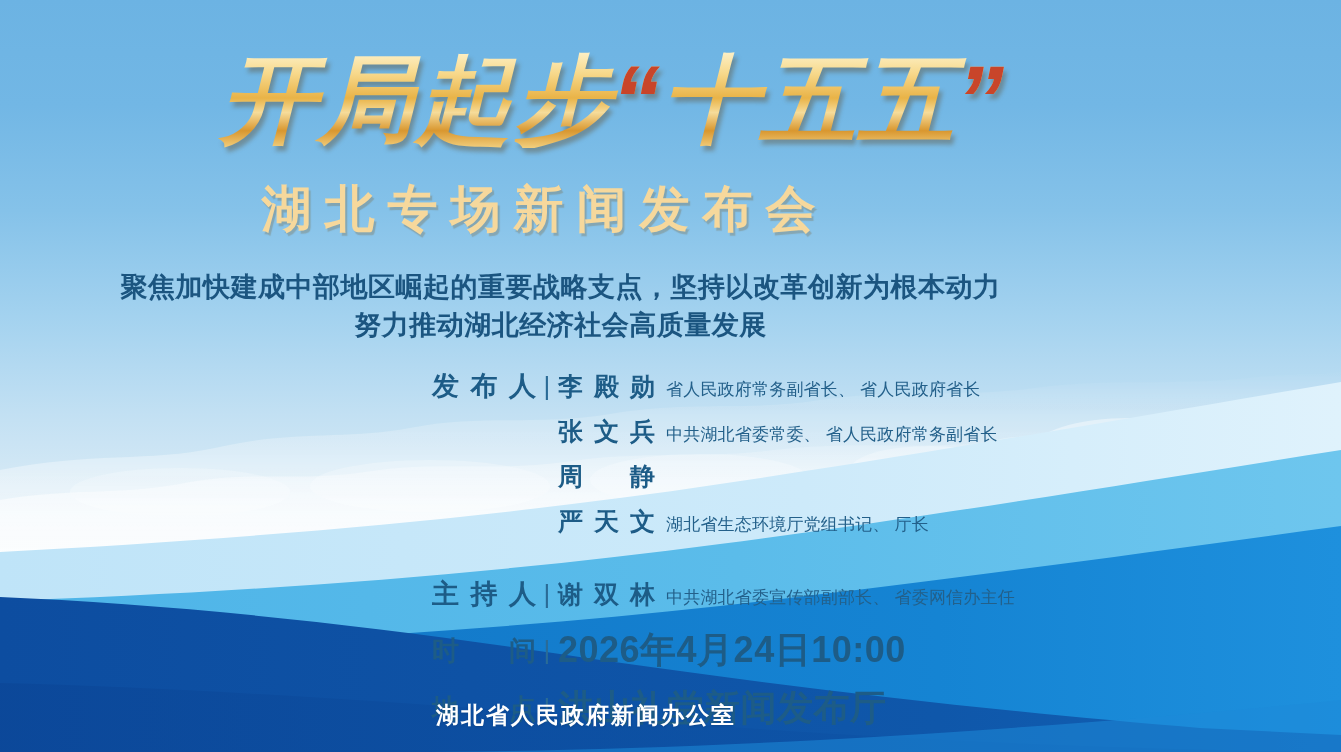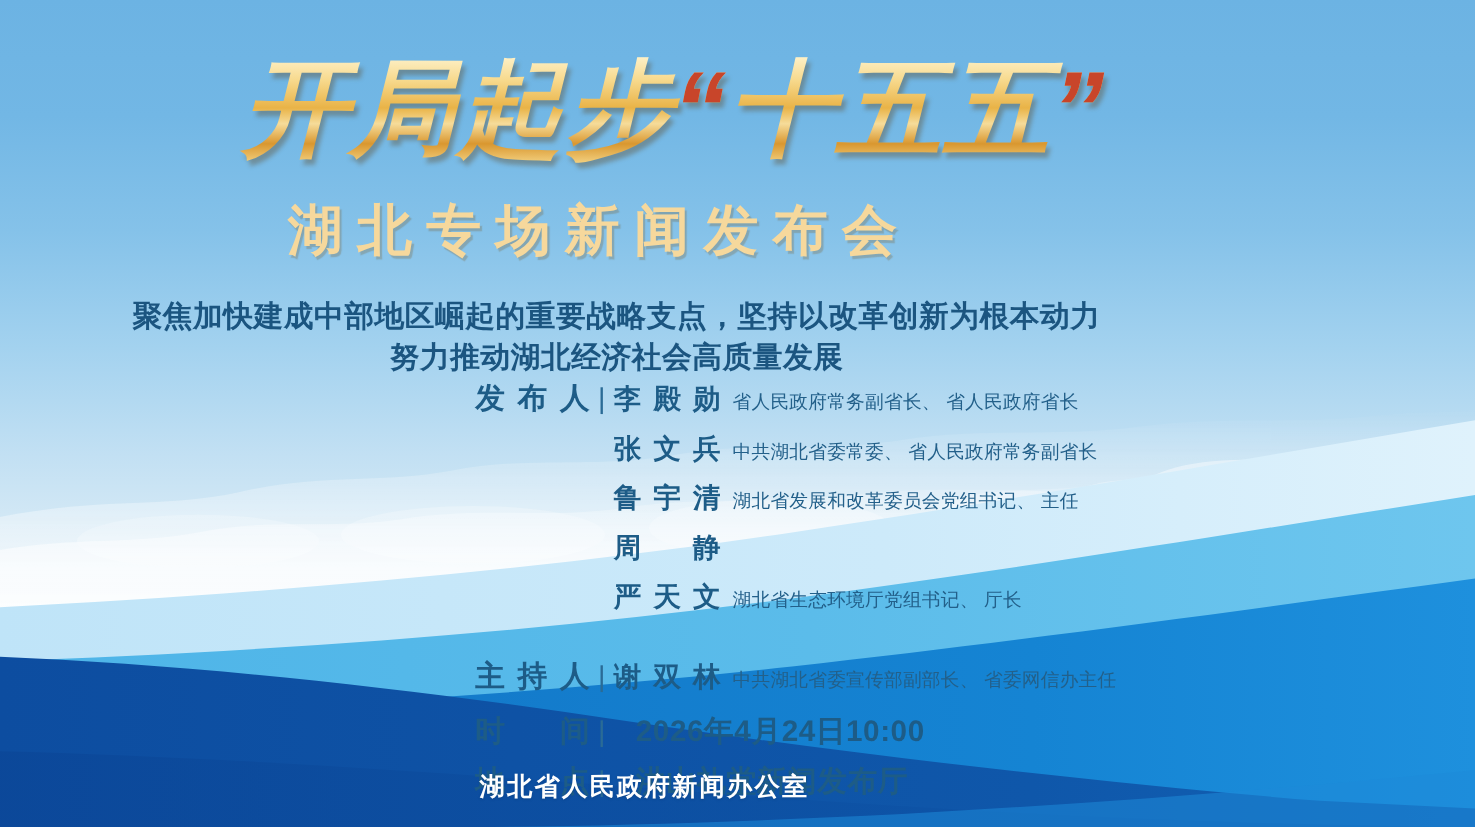--- a/index.html
+++ b/index.html
@@ -102,21 +102,21 @@
     line-height: 38px;
     font-weight: bold;
     color: #1b5580;
     letter-spacing: 0.5px;
   }
 
   
   .info-block {
     position: absolute;
     left: 0;
-    top: 344px;
+    top: 368px;
     width: 1338px;
   }
 
   .info-row {
     display: flex;
     align-items: baseline;
     justify-content: flex-start;
     padding-left: 432px;
   }
 
@@ -158,25 +158,24 @@
     flex: 0 0 auto;
     font-size: 17px;
     font-weight: normal;
     color: #23608a;
     padding-left: 11px;
     letter-spacing: 0.2px;
   }
 
   .value-text {
     flex: 0 0 auto;
-    font-size: 27px;
+    font-size: 36px;
     font-weight: bold;
     color: #1d5c87;
     letter-spacing: 0.5px;
-    margin-left: 20px;
   }
 
   .speaker-rows .info-row { margin-bottom: 9px; }
   .gap-row { height: 28px; }
   .host-row { margin-bottom: 14px; }
   .meta-row { margin-bottom: 9px; align-items: center; }
 
   
   .footer-text {
     position: absolute;
@@ -304,26 +303,20 @@
         <span class="person-title">省人民政府常务副省长、 省人民政府省长</span>
       </div>
 
       <div class="info-row">
         <span class="row-label blank">发布人</span>
         <span class="row-divider blank">|</span>
         <span class="person-name">张文兵</span>
         <span class="person-title">中共湖北省委常委、 省人民政府常务副省长</span>
       </div>
 
-      <div class="info-row">
-        <span class="row-label blank">发布人</span>
-        <span class="row-divider blank">|</span>
-        <span class="person-name">鲁宇清</span>
-        <span class="person-title">湖北省发展和改革委员会党组书记、 主任</span>
-      </div>
 
       <div class="info-row">
         <span class="row-label blank">发布人</span>
         <span class="row-divider blank">|</span>
         <span class="person-name">周静</span>
       </div>
 
       <div class="info-row">
         <span class="row-label blank">发布人</span>
         <span class="row-divider blank">|</span>

